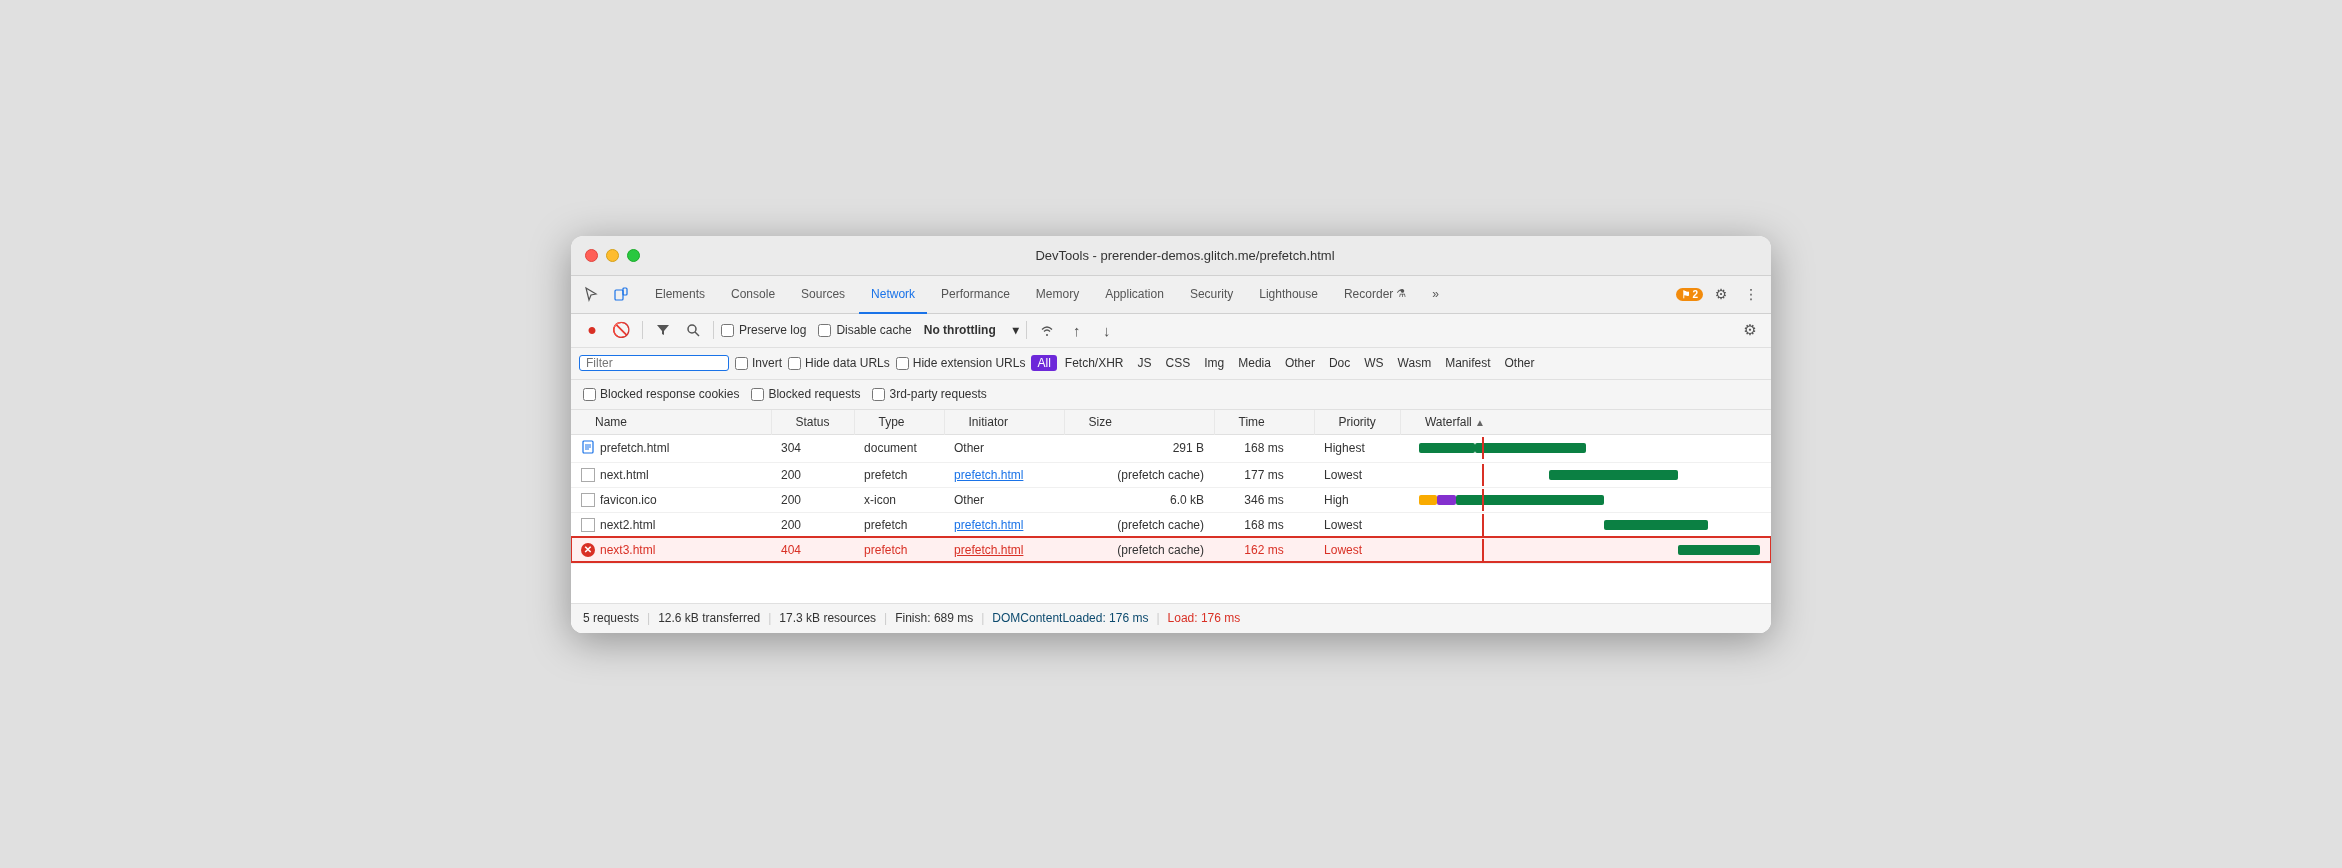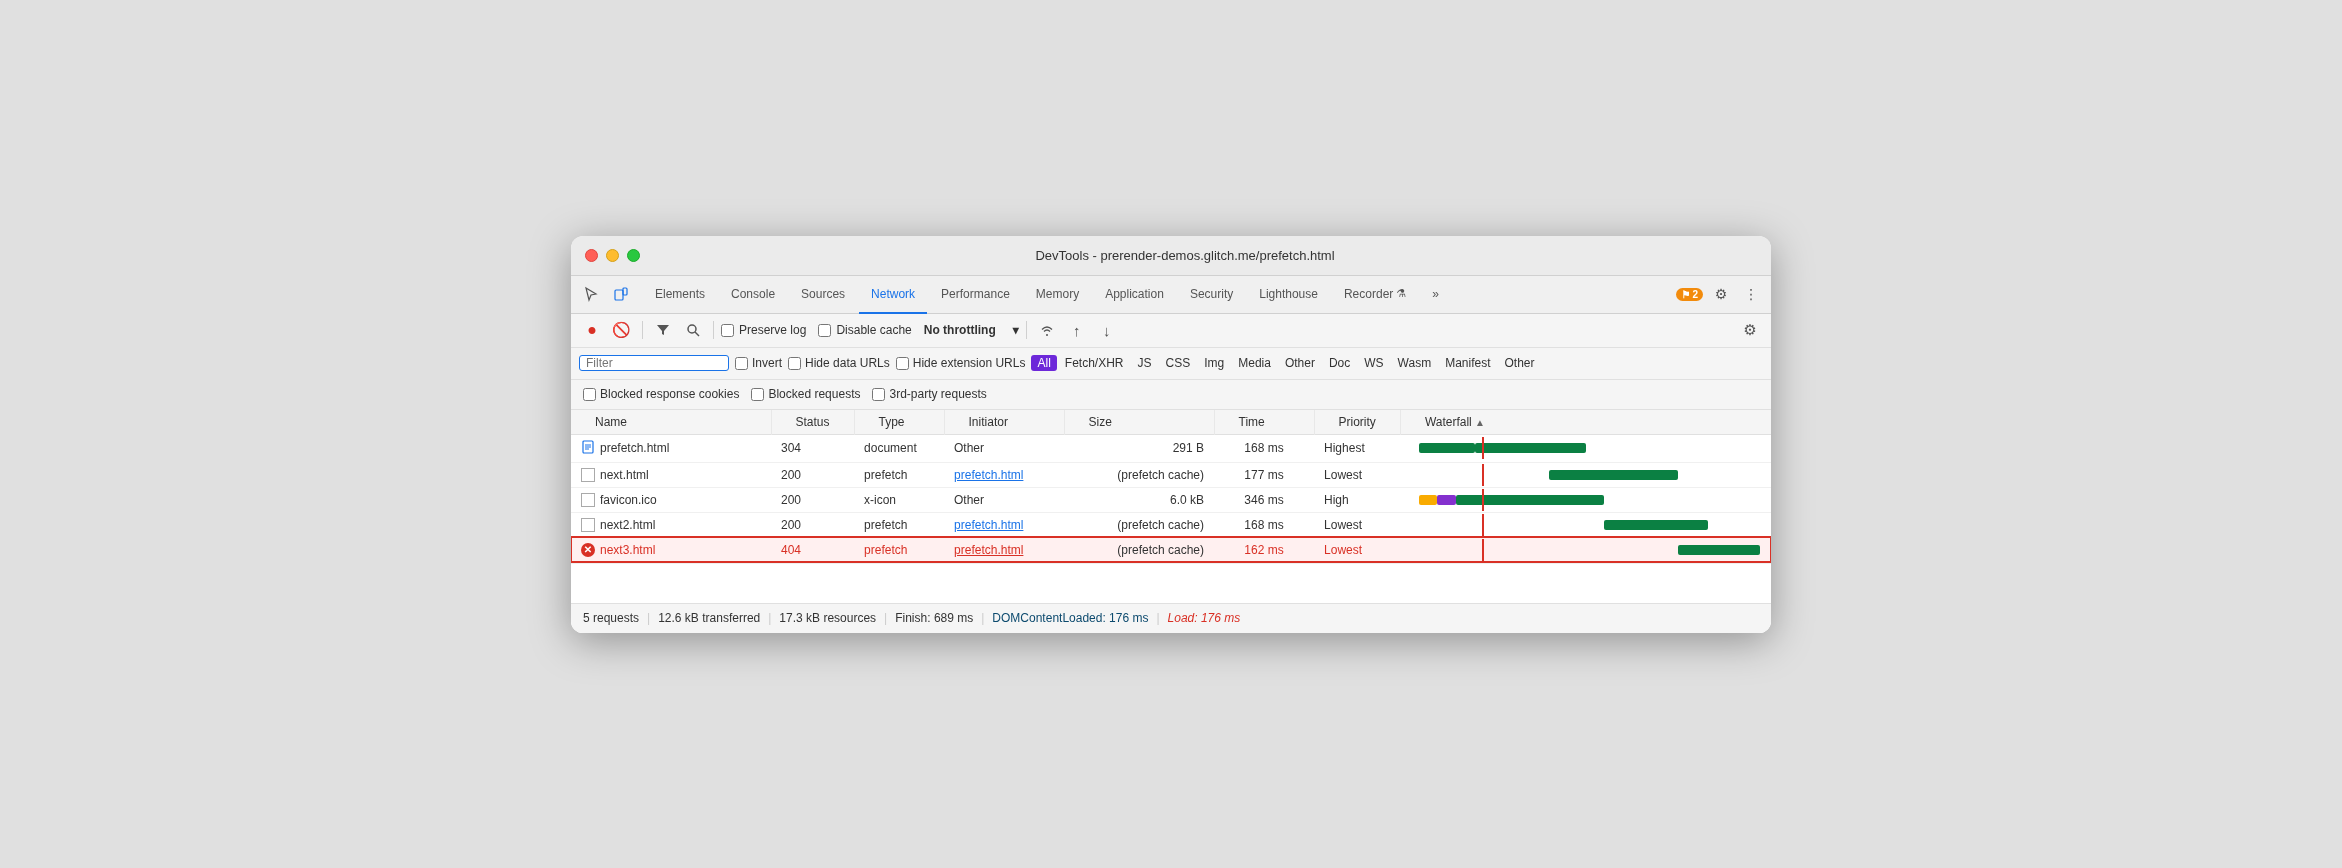--- a/index.html
+++ b/index.html
@@ -267,21 +267,21 @@
       padding: 0 12px;
       gap: 4px;
       font-size: 12px;
       color: #333;
     }
     .status-divider {
       color: #ccc;
       margin: 0 4px;
     }
     .domcontentloaded { color: #0c4a6e; font-weight: 400; }
-    .load { color: #d93025; font-weight: 500; font-style: italic; }
+    .load { color: #d93025; font-weight: 500; }
     .error-circle {
       width: 14px;
       height: 14px;
       border-radius: 50%;
       background: #d93025;
       display: inline-flex;
       align-items: center;
       justify-content: center;
       color: white;
       font-size: 10px;

